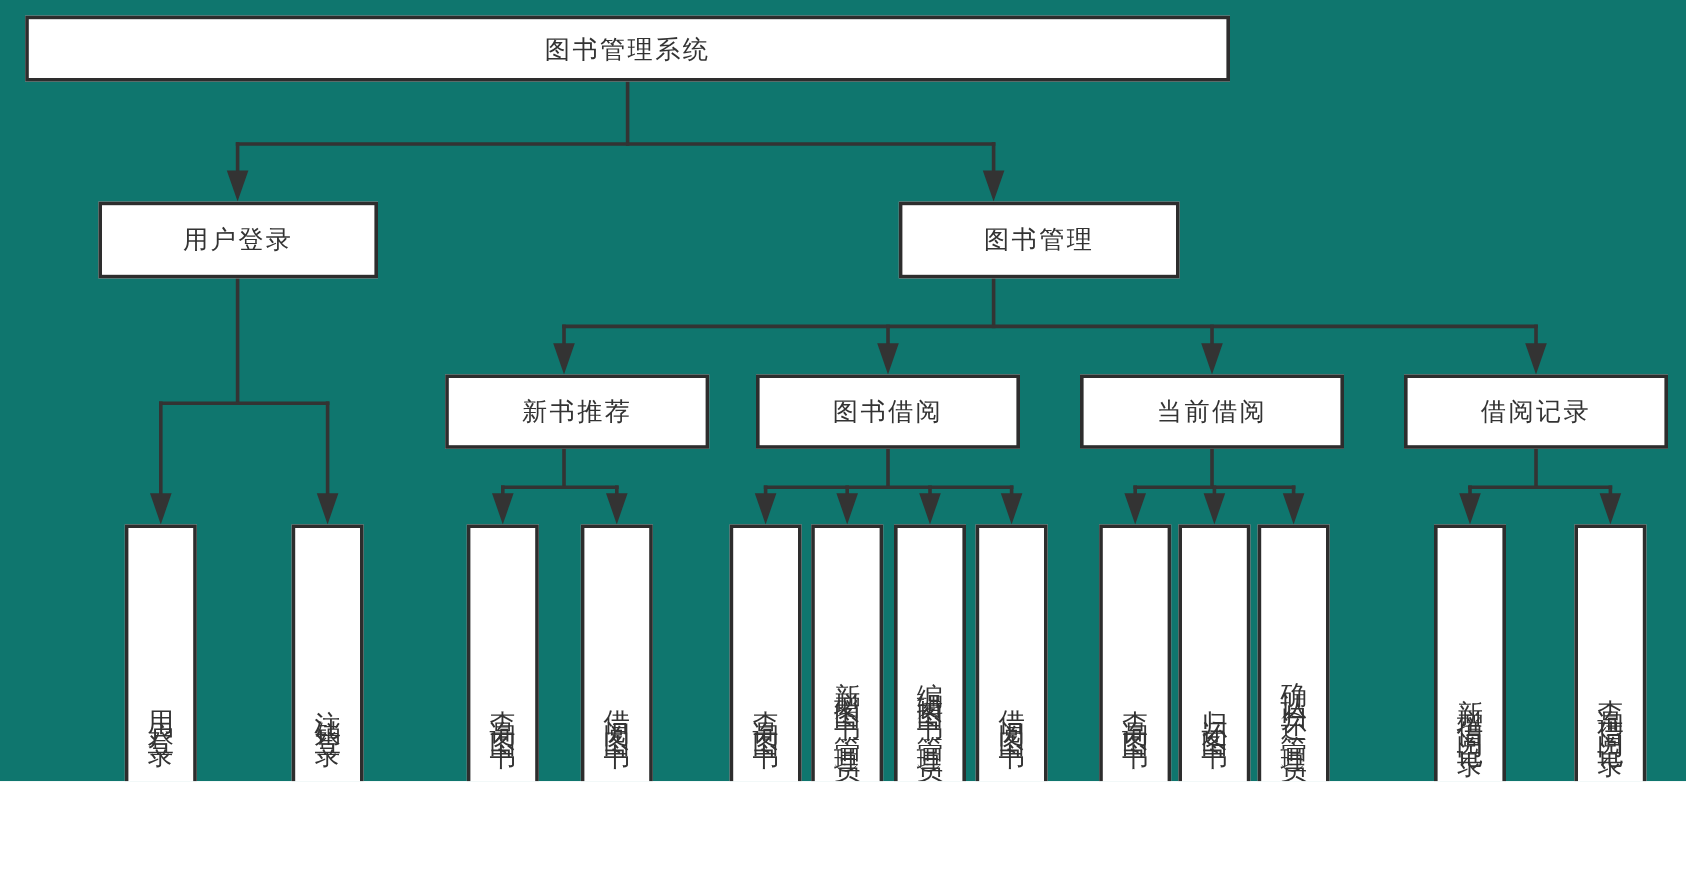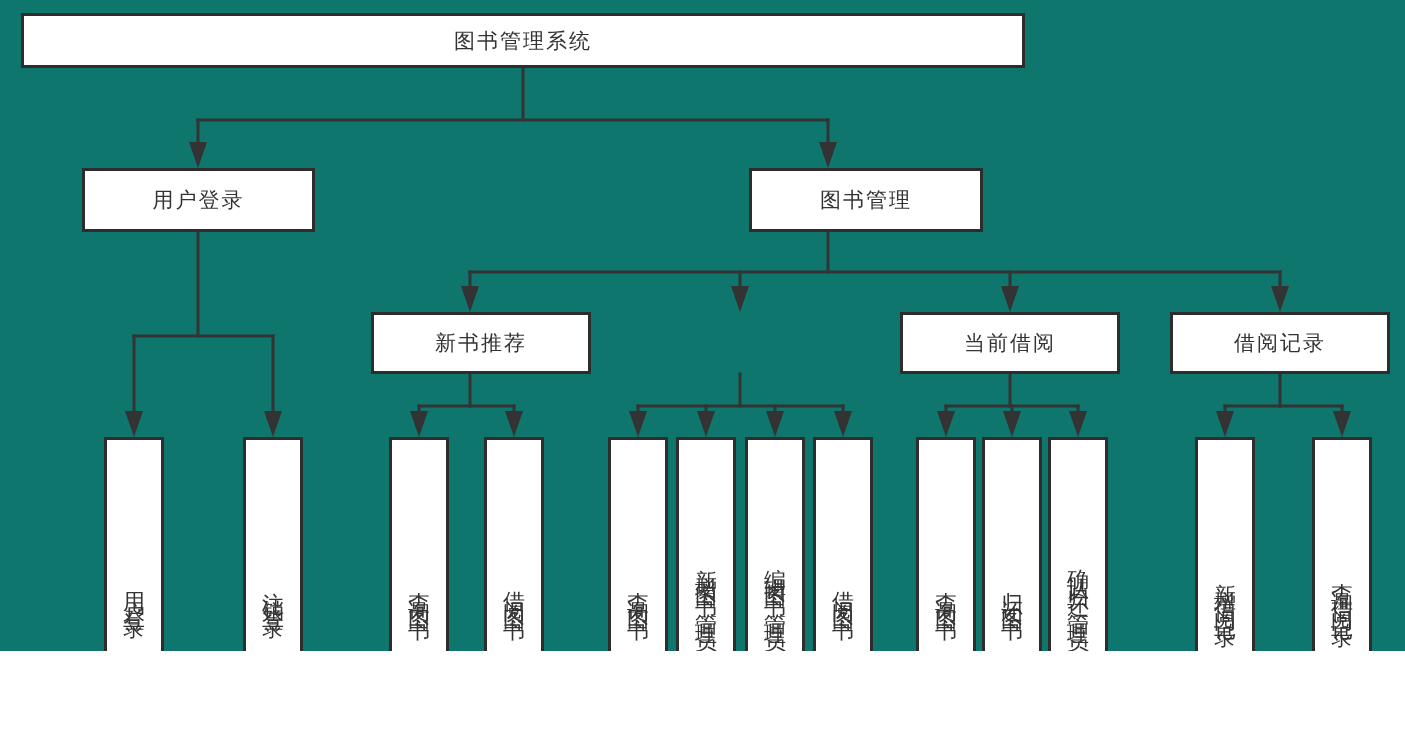--- a/index.html
+++ b/index.html
@@ -171,20 +171,23 @@
   <div class="box n-l2a">
     <span class="hlabel">用户登录</span>
   </div>
   <div class="box n-l2b">
     <span class="hlabel">图书管理</span>
   </div>
 
   <div class="box n-l3 n-l3a">
     <span class="hlabel">新书推荐</span>
   </div>
+  <div class="box n-l3 n-l3b">
+    <span class="hlabel">图书借阅</span>
+  </div>
   <div class="box n-l3 n-l3c">
     <span class="hlabel">当前借阅</span>
   </div>
   <div class="box n-l3 n-l3d">
     <span class="hlabel">借阅记录</span>
   </div>
 
   <div class="box leaf lf-1">
     <span class="vtext">用户登录</span>
   </div>

